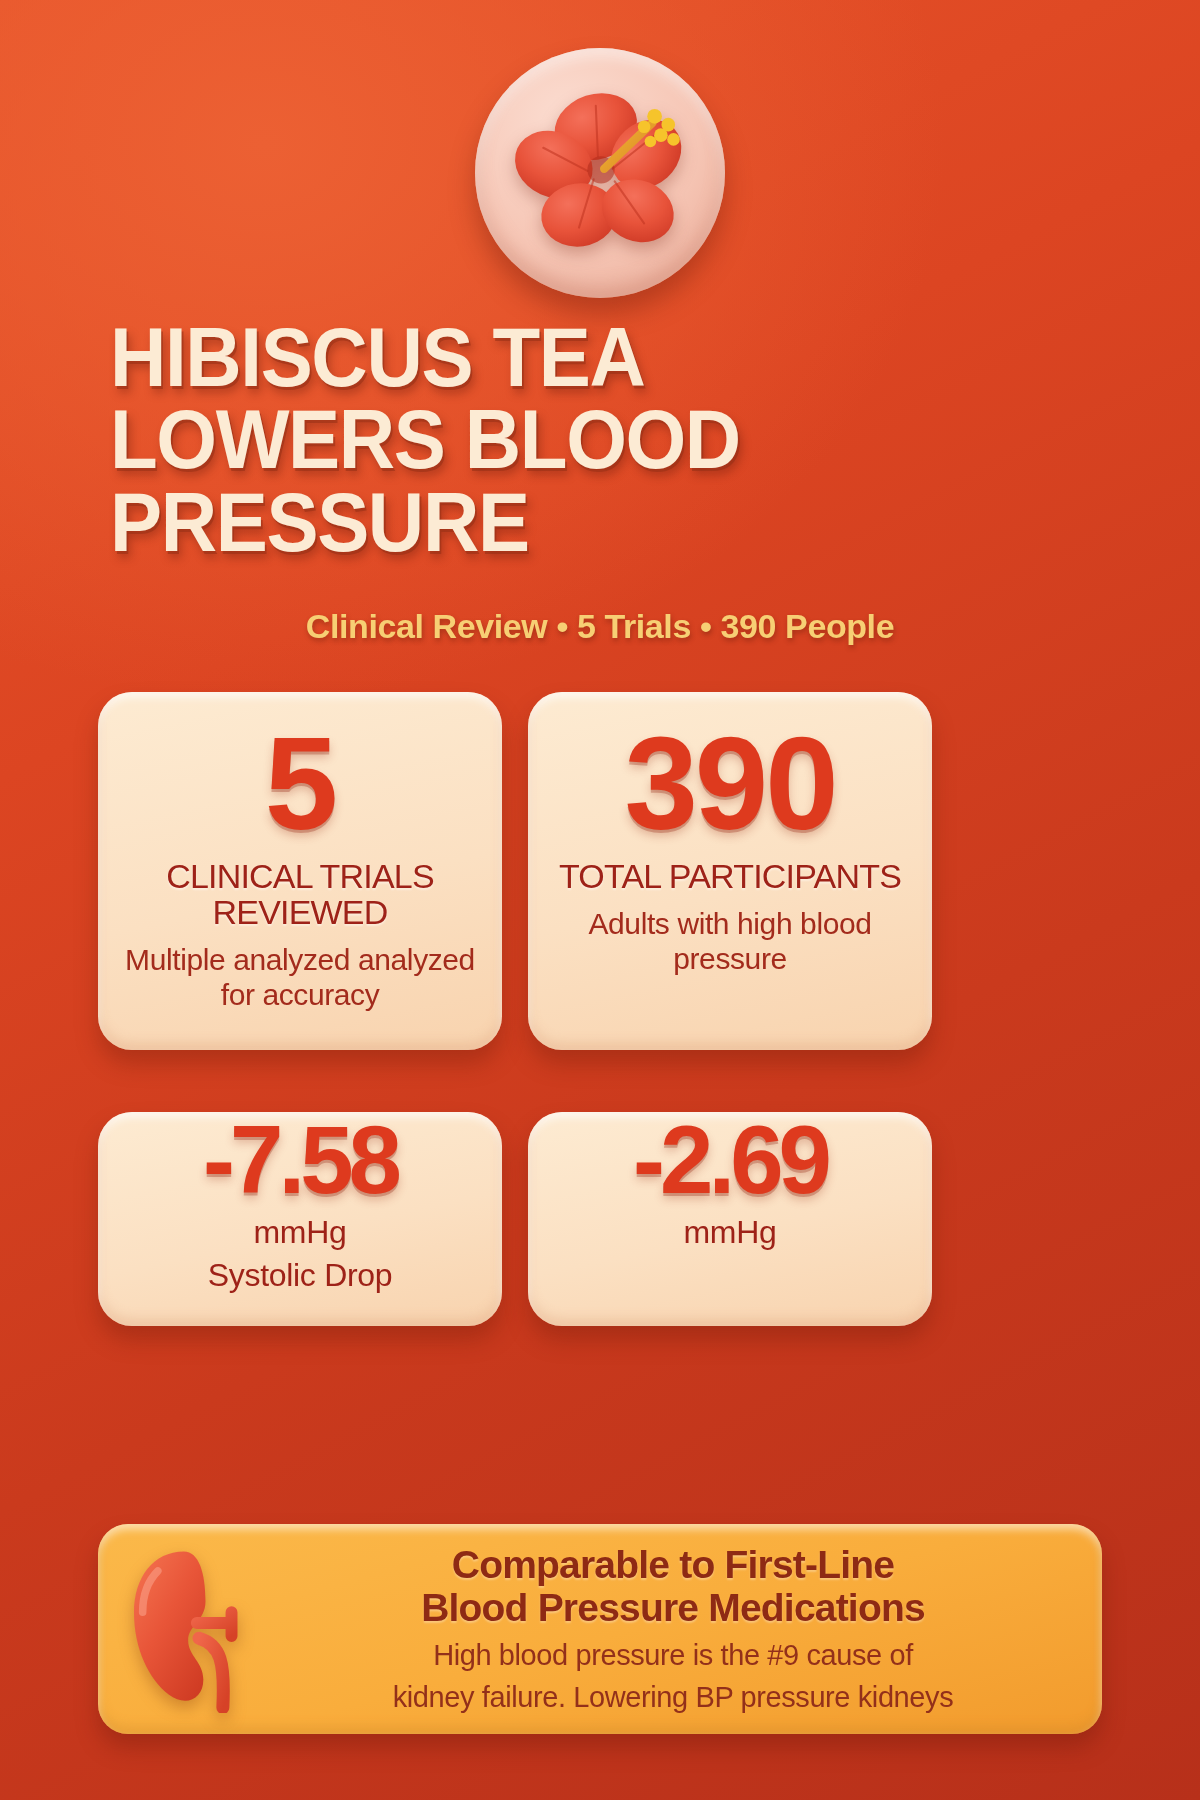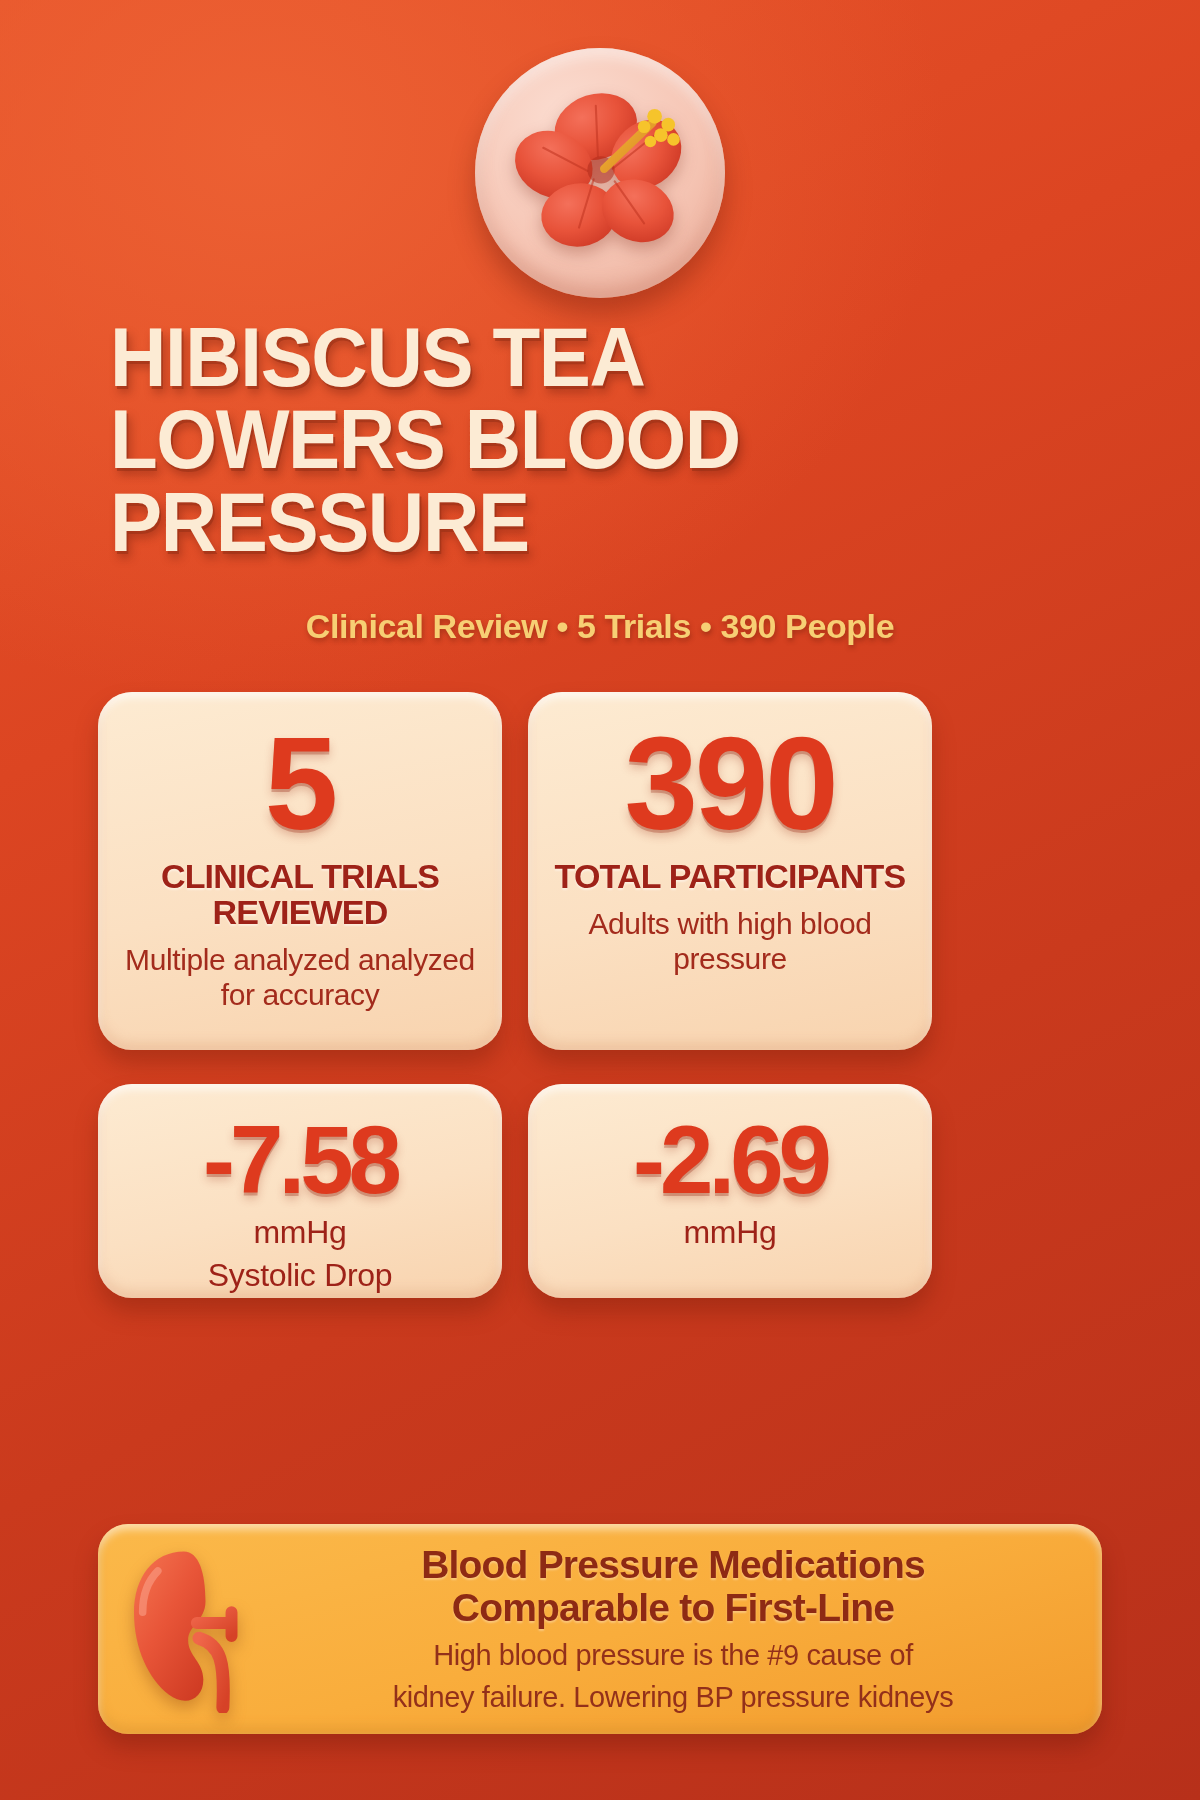--- a/index.html
+++ b/index.html
@@ -112,38 +112,38 @@
     background: linear-gradient(168deg, #FDEBD2 0%, #FBE0C2 55%, #F8D3AE 100%);
     box-shadow:
       0 14px 22px rgba(110,26,10,0.34),
       inset 0 -7px 12px rgba(214,150,110,0.30),
       inset 0 5px 9px rgba(255,255,255,0.75);
     padding: 26px 24px 30px;
     text-align: center;
   }
 
   .card.big { height: 358px; }
-  .card.small { height: 214px; padding-top: 28px; }
+  .card.small { height: 214px; padding-top: 0; margin-top: 28px; }
 
   .stat-number {
     font-weight: 700;
     color: #DE3A1E;
     line-height: 1;
     letter-spacing: -3px;
     text-shadow:
       0 3px 0 rgba(150,40,20,0.30),
       0 6px 10px rgba(160,50,25,0.28);
   }
   .card.big .stat-number { font-size: 132px; }
   .card.small .stat-number { font-size: 96px; letter-spacing: -5px; }
 
   .stat-label {
     margin-top: 8px;
     font-size: 34px;
-    font-weight: 700;
+    font-weight: 400;
     color: #9E2218;
     text-transform: uppercase;
     line-height: 1.06;
     letter-spacing: -0.8px;
     text-shadow: 0 2px 2px rgba(255,255,255,0.45);
   }
 
   .stat-desc {
     margin-top: 12px;
     font-size: 30px;
@@ -310,20 +310,20 @@
           <stop offset="100%" stop-color="#D64227"></stop>
         </linearGradient>
       </defs>
       <path d="M58 6 C30 6 12 30 12 62 C12 96 26 124 44 138 C60 150 76 142 76 124
                C76 108 62 102 62 88 C62 74 78 70 78 52 C78 26 72 6 58 6 Z" fill="url(#kid)"></path>
       <path d="M34 24 C24 34 20 48 20 62" stroke="#FBA48C" stroke-width="7" stroke-linecap="round" fill="none" opacity="0.55"></path>
       <path d="M70 72 L102 72 M102 62 L102 84" stroke="url(#tube)" stroke-width="11" stroke-linecap="round" fill="none"></path>
       <path d="M72 86 C92 92 96 108 94 150" stroke="url(#tube)" stroke-width="12" stroke-linecap="round" fill="none"></path>
     </svg>
     <div class="banner-text">
+      <div class="banner-head">Comparable   to First-Line</div>
       <div class="banner-head">Blood Pressure Medications</div>
-      <div class="banner-head">Comparable   to First-Line</div>
       <div class="banner-sub">High blood pressure is the #9 cause of</div>
       <div class="banner-sub">kidney failure. Lowering BP pressure kidneys</div>
     </div>
   </div>
 
 </div>
 
 </body></html>

